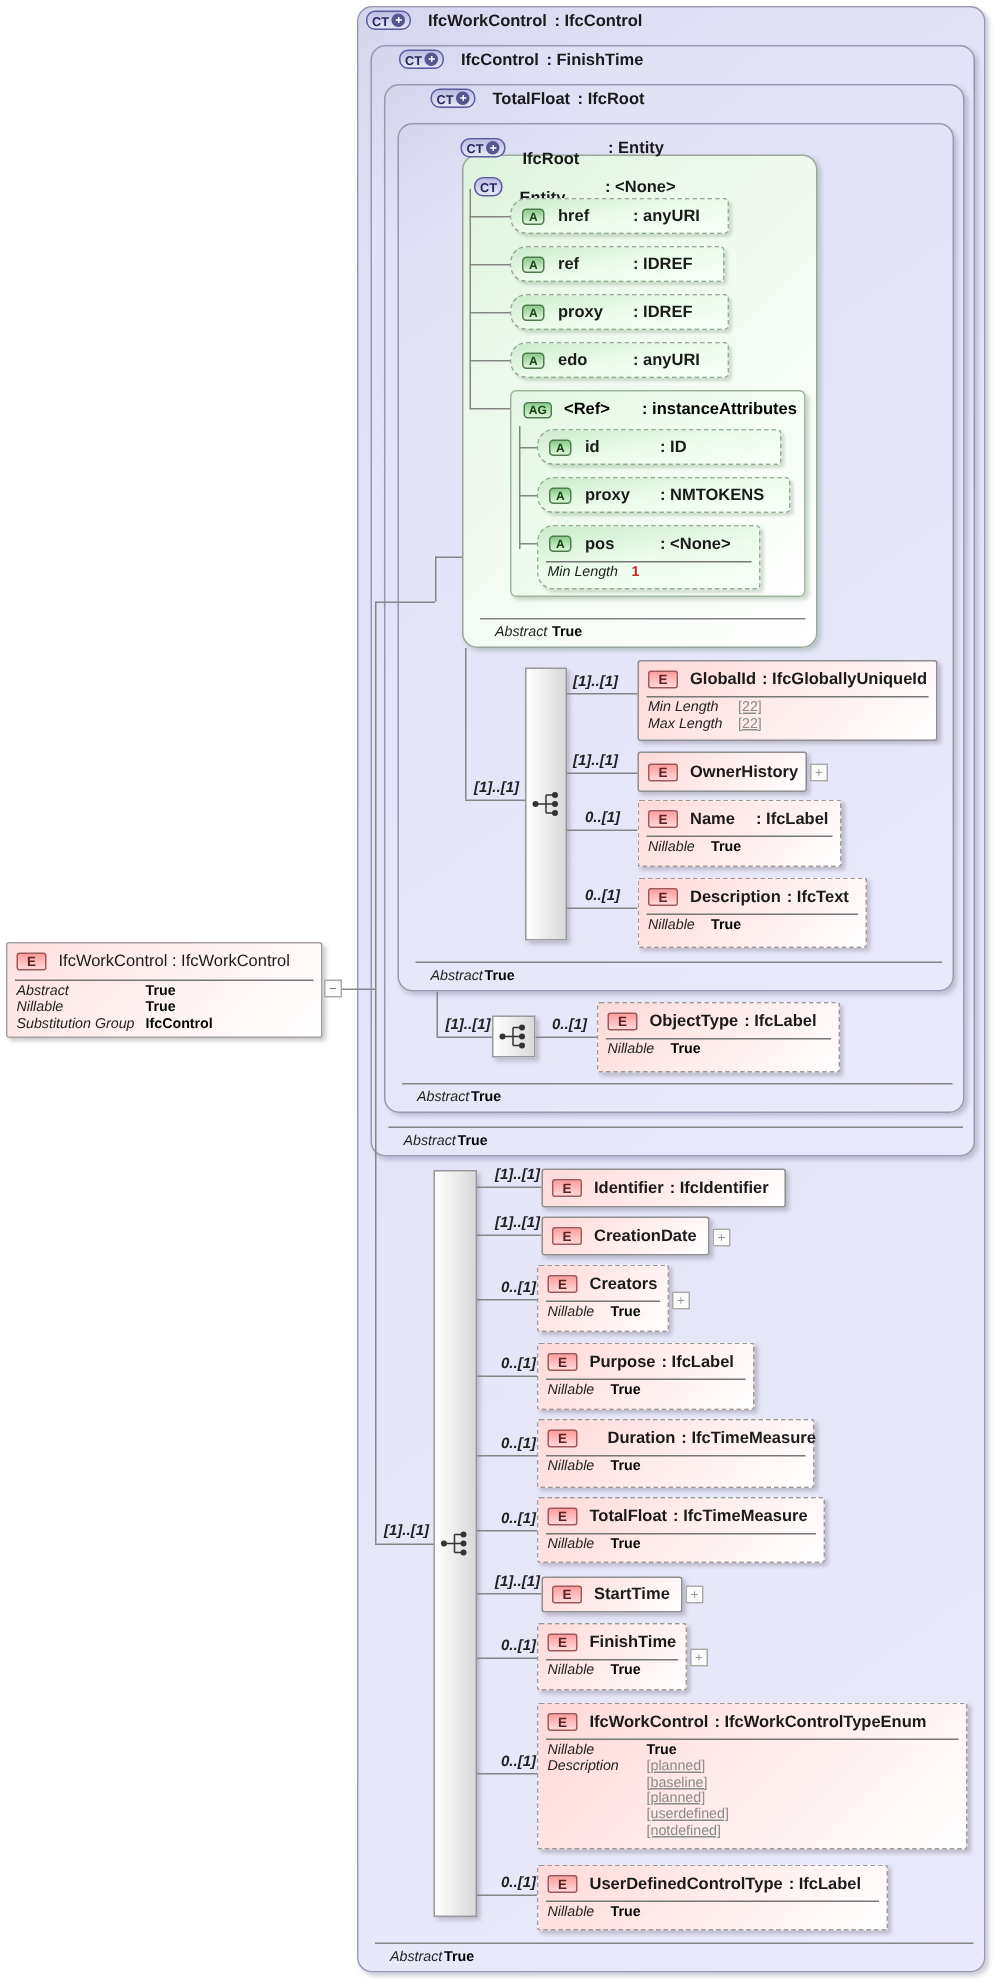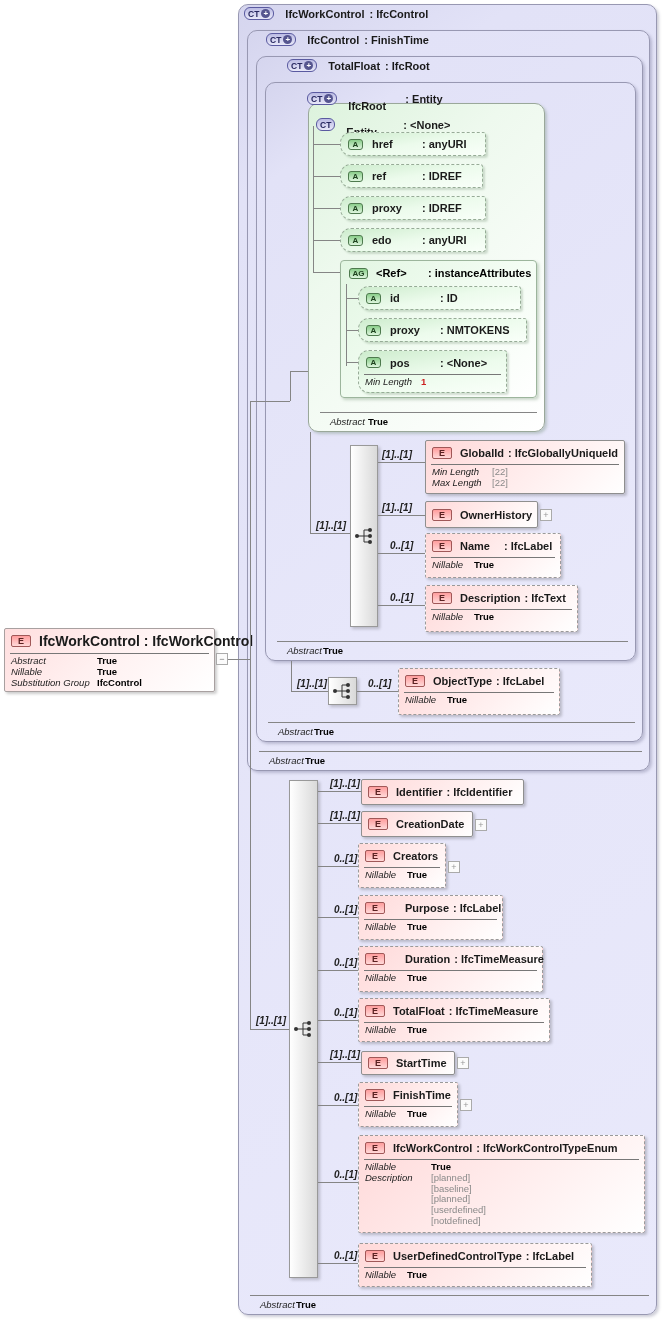--- a/index.html
+++ b/index.html
@@ -39,21 +39,21 @@
   .ebox.opt{border:1px dashed #9a9a9a;}
   .ehead{display:flex;align-items:center;height:23px;padding:0 6px;white-space:pre;flex:0 0 auto;}
   .ehead .name,.ehead .typ{font-size:11px;font-weight:bold;color:#1a1a1a;}
   .ehead .name{margin-right:4px;}
   .ehead.gap .name{min-width:40px;}
   .esep{border-top:1px solid #777;margin:0 5px;}
   .eprops{padding:2px 6px 3px;}
   .prow{display:flex;line-height:10.8px;white-space:pre;}
   .prow .pl{font-style:italic;font-size:9.5px;color:#222;min-width:42px;}
   .prow .pv{font-size:9.5px;font-weight:bold;color:#000;}
-  .prow .pv.gray{color:#8a8a8a;font-weight:normal;}
+  .prow .pv.gray{color:#8a8a8a;font-weight:normal;text-decoration:underline;}
   .prow .pv.red{color:#c22;}
   .wide .prow .pl{min-width:60px;}
   .xwide .prow .pl{min-width:66px;}
 
   
   .abox{position:absolute;border:1px dashed #97ab97;border-radius:11px 3px 3px 11px;
         background:linear-gradient(170deg,#cdeccd 0%,#ecfbec 50%,#f9fff9 100%);
         box-shadow:2px 2px 2px rgba(60,100,60,.2);display:flex;flex-direction:column;}
   .ahead{display:flex;align-items:center;height:23px;padding:0 6px 0 7px;white-space:pre;}
   .ahead .name{font-size:11px;font-weight:bold;color:#1a1a1a;margin:0 4px 0 9px;min-width:46px;}
@@ -260,21 +260,21 @@
   <span class="card" style="left:368px;top:678px">0..[1]</span>
   <div class="ebox opt" style="left:398px;top:668px;width:162px;height:47px">
     <div class="ehead"><span class="badge-e">E</span><span class="name" style="margin-left:8px">ObjectType</span><span class="typ">: IfcLabel</span></div>
     <div class="esep"></div>
     <div class="eprops">
         <div class="prow"><span class="pl">Nillable</span><span class="pv">True</span></div>
       </div>
   </div>
 
   <div class="gelem">
-    <div class="ehead"><span class="badge-e">E</span><span class="name" style="margin-left:8px;font-size:14px;font-weight:bold">IfcWorkControl : IfcWorkControl</span></div>
+    <div class="ehead"><span class="badge-e">E</span><span class="name" style="margin-left:8px;font-size:11px;font-weight:normal">IfcWorkControl : IfcWorkControl</span></div>
     <div class="esep"></div>
     <div class="eprops">
       <div class="prow"><span class="pl">Abstract</span><span class="pv">True</span></div>
       <div class="prow"><span class="pl">Nillable</span><span class="pv">True</span></div>
       <div class="prow"><span class="pl">Substitution Group</span><span class="pv">IfcControl</span></div>
     </div>
   </div>
   <div class="collapse" style="left:216px;top:653px">−</div>
   <i class="hl" style="left:228px;top:659px;width:22px"></i>
 
@@ -318,21 +318,21 @@
     <div class="esep"></div>
     <div class="eprops">
         <div class="prow"><span class="pl">Nillable</span><span class="pv">True</span></div>
       </div>
   </div>
   <div class="expander" style="left:448px;top:861px">+</div>
 
   <i class="hl" style="left:318px;top:917px;width:40px"></i>
   <span class="card" style="left:334px;top:904px">0..[1]</span>
   <div class="ebox opt" style="left:358px;top:895px;width:145px;height:45px">
-    <div class="ehead"><span class="badge-e">E</span><span class="name" style="margin-left:20px">Purpose</span><span class="typ">: IfcLabel</span></div>
+    <div class="ehead"><span class="badge-e">E</span><span class="name" style="margin-left:8px">Purpose</span><span class="typ">: IfcLabel</span></div>
     <div class="esep"></div>
     <div class="eprops">
         <div class="prow"><span class="pl">Nillable</span><span class="pv">True</span></div>
       </div>
   </div>
 
   <i class="hl" style="left:318px;top:970px;width:40px"></i>
   <span class="card" style="left:334px;top:957px">0..[1]</span>
   <div class="ebox opt" style="left:358px;top:946px;width:185px;height:46px">
     <div class="ehead"><span class="badge-e">E</span><span class="name" style="margin-left:20px">Duration</span><span class="typ">: IfcTimeMeasure</span></div>

